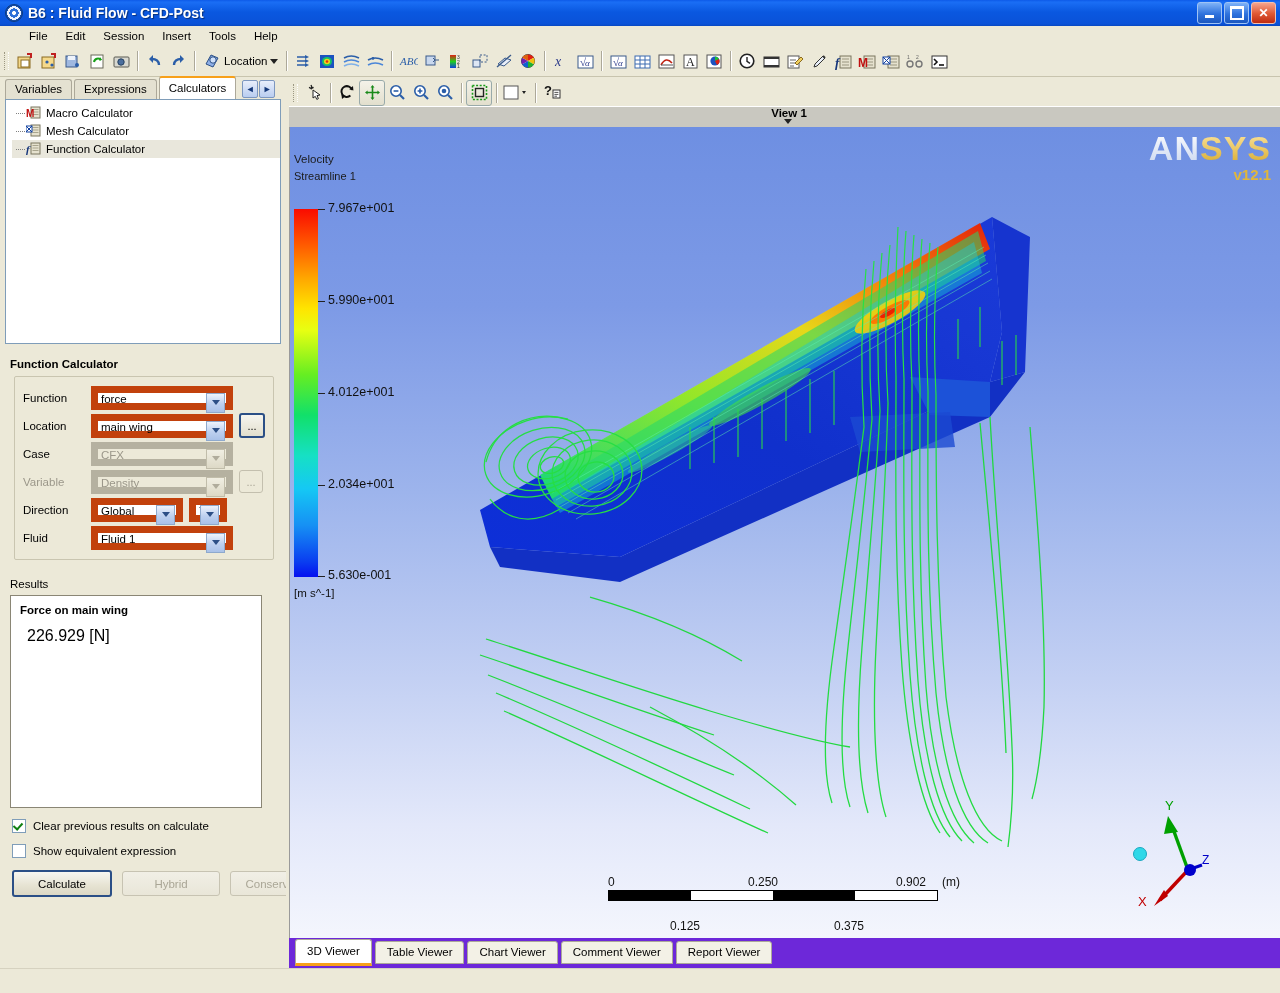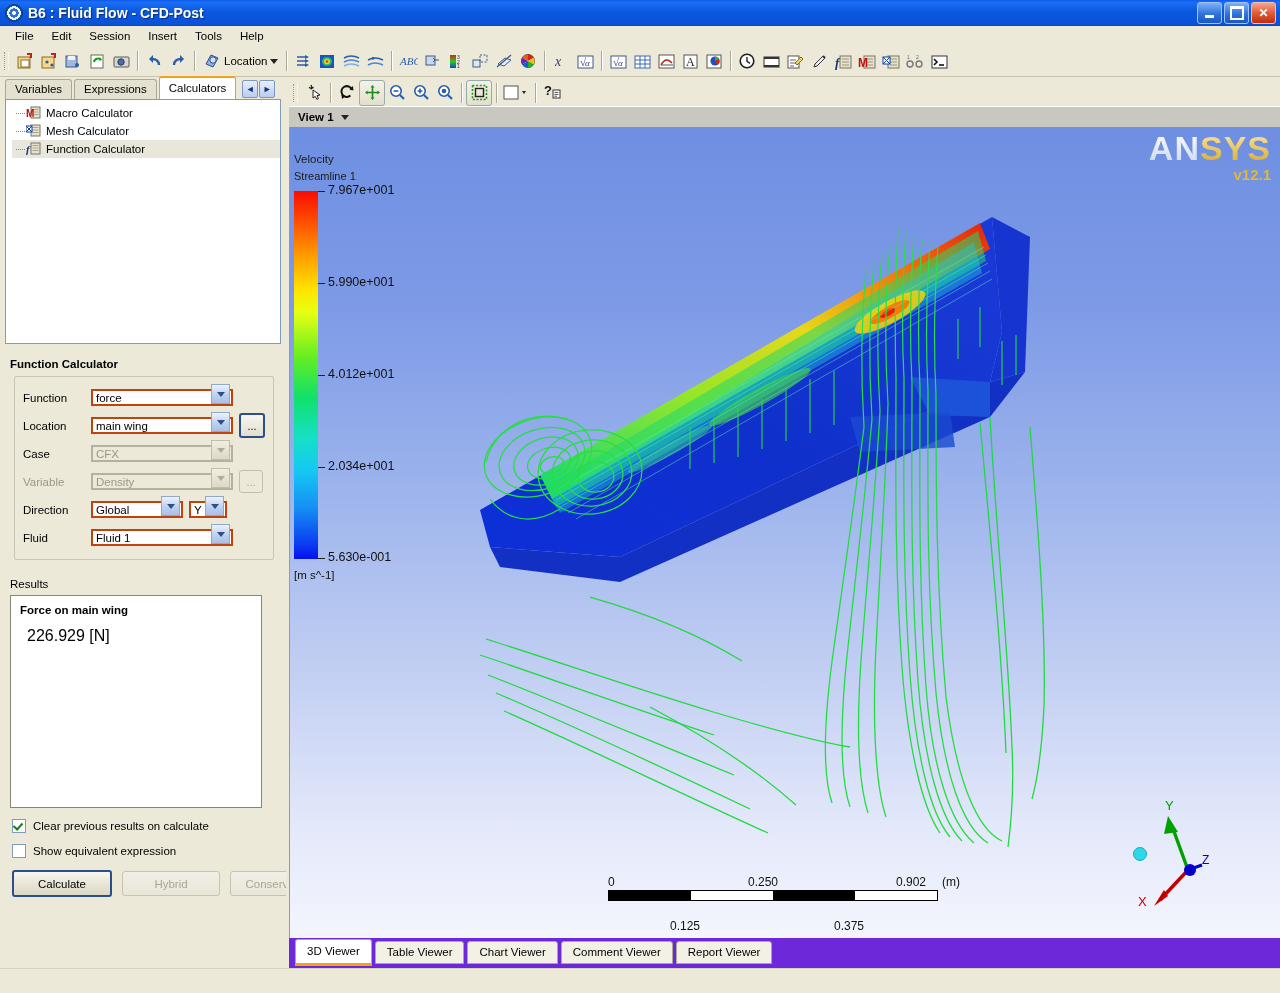--- a/index.html
+++ b/index.html
@@ -20,21 +20,21 @@
   .wbtn{width:23px;height:20px;border:1px solid #9fc3f5;border-radius:3px;
     display:flex;align-items:center;justify-content:center;
     background:linear-gradient(to bottom,#7fb2f7,#2e72dd 55%,#1b57bf);}
   .wbtn.close{background:linear-gradient(to bottom,#f6a48d,#e05a35 52%,#bf2c10);border-color:#f3c0ae;}
   .wbtn .g{color:#fff;font-size:12px;font-weight:bold;line-height:1;}
   .wbtn .minb{display:block;width:9px;height:3px;background:#fff;margin-top:6px;}
   .wbtn .maxb{display:block;width:10px;height:9px;border:2px solid #fff;border-top-width:3px;}
 
   
   .menubar{position:absolute;left:0;top:26px;width:1280px;height:20px;background:#ece9d8;
-    display:flex;align-items:center;padding-left:6px;box-sizing:border-box;}
+    display:flex;align-items:center;padding-left:20px;box-sizing:border-box;}
   .menubar .mi{padding:2px 9px;font-size:11.5px;color:#000;}
 
   
   .toolbar{position:absolute;left:0;top:46px;width:1280px;height:30px;background:#ece9d8;
     border-bottom:1px solid #c8c4ae;display:flex;align-items:center;}
   .grip{width:3px;height:18px;margin:0 4px;border-left:1px dotted #9b9781;border-right:1px dotted #fff;}
   .sep{width:1px;height:20px;background:#aca899;margin:0 4px;box-shadow:1px 0 0 #fff;}
   .tbtn{width:24px;height:24px;display:flex;align-items:center;justify-content:center;}
   .tbtn svg{display:block;}
   .loc-btn{display:flex;align-items:center;gap:3px;padding:2px 4px;font-size:11.5px;}
@@ -55,21 +55,21 @@
   .trow .dots{position:absolute;left:4px;top:9px;width:9px;border-top:1px dotted #808080;}
   .trow.sel{background:#e9e7dc;}
   .ticon{width:15px;height:14px;margin-right:5px;flex:0 0 auto;}
 
   .sect-title{font-weight:bold;font-size:11.5px;margin:14px 0 6px 10px;}
   .formbox{margin:0 12px 0 14px;border:1px solid #c9c5b0;border-radius:2px;padding:9px 8px 10px 8px;
     background:#ece9d8;}
   .frow{display:flex;align-items:center;height:23px;margin-bottom:5px;}
   .flabel{width:68px;font-size:11.5px;}
   .flabel.dis{color:#9b978a;}
-  .combo{height:17px;border:2px solid #c2410c;background:#fff;display:flex;align-items:flex-end;
+  .combo{height:24px;border:7px solid #c2410c;background:#fff;display:flex;align-items:flex-start;
     box-sizing:border-box;}
   .combo .cval{flex:1 1 auto;padding-left:3px;font-size:11.5px;white-space:nowrap;overflow:hidden;}
   .combo .arrow{width:17px;height:18px;margin:0 1px 0 0;
     background:linear-gradient(to bottom,#eef3fc,#bdd0ef 55%,#a9c1e8);
     border:1px solid #8ea9cd;display:flex;align-items:center;justify-content:center;flex:0 0 auto;}
   .combo .arrow i{display:block;width:0;height:0;border-left:4px solid transparent;
     border-right:4px solid transparent;border-top:5px solid #2c4f86;}
   .combo.dis{background:#ece9d8;border-color:#b5b1a0;}
   .combo.dis .cval{color:#9b978a;}
   .combo.dis .arrow{background:linear-gradient(to bottom,#f0eee2,#ddd9c6);border-color:#c1bdaa;}
@@ -95,42 +95,42 @@
     background:linear-gradient(to bottom,#f7f6f1,#e6e3d2 60%,#dcd8c5);
     border:1px solid #8d8974;border-radius:3px;display:flex;align-items:center;justify-content:center;}
   .btn.primary{border:2px solid #2b4f86;}
   .btn.dis{color:#aaa696;border-color:#c7c3b2;
     background:linear-gradient(to bottom,#f1efe6,#e9e6d8);}
 
   
   .vtoolbar{position:absolute;left:289px;top:79px;width:991px;height:27px;background:#ece9d8;
     display:flex;align-items:center;}
   .viewtab{position:absolute;left:289px;top:106px;width:991px;height:20px;background:#c9c8c0;
-    border-top:1px solid #fff;display:flex;align-items:center;}
+    border-top:1px solid #fff;display:flex;align-items:center;flex-direction:column;}
   .viewtab .vt{font-size:11.5px;font-weight:bold;padding-left:9px;}
   .viewtab .vtarrow{margin-left:7px;width:0;height:0;border-left:4px solid transparent;
     border-right:4px solid transparent;border-top:5px solid #222;}
 
   .viewport{position:absolute;left:289px;top:127px;width:991px;height:811px;overflow:hidden;
     background:linear-gradient(to bottom,#6e8fe2 0%,#7d9ae6 22%,#9db4ec 45%,#c3d0f3 68%,#e3e8fa 86%,#f4f6fd 100%);
     border-left:1px solid #9a9a9a;}
   .ansys-logo{position:absolute;right:10px;top:4px;text-align:right;line-height:1;
     font-family:"Liberation Sans",sans-serif;}
   .ansys-logo .an{font-size:34px;font-weight:bold;letter-spacing:1px;
     background:linear-gradient(to bottom,#ffffff,#c9d6ef);-webkit-background-clip:text;
     background-clip:text;color:transparent;}
   .ansys-logo .sys{font-size:34px;font-weight:bold;letter-spacing:1px;
     background:linear-gradient(to bottom,#ffe9a8,#d6a828);-webkit-background-clip:text;
     background-clip:text;color:transparent;}
   .ansys-logo .ver{font-size:15px;font-weight:bold;color:#e0b63c;margin-top:2px;}
 
   .legend{position:absolute;left:4px;top:26px;}
   .legend .ltitle{font-size:11.5px;color:#1b1b1b;}
   .legend .lsub{font-size:11px;color:#1b1b1b;margin-top:5px;}
-  .lbarwrap{position:relative;margin-top:9px;width:200px;height:368px;text-decoration:underline;}
+  .lbarwrap{position:relative;margin-top:27px;width:200px;height:368px;text-decoration:underline;}
   .lbar{position:absolute;left:0;top:0;width:24px;height:368px;
     background:linear-gradient(to bottom,#fa0b00 0%,#ff5400 9%,#ffa800 19%,#ffe400 27%,
       #e7ff12 33%,#66ee22 45%,#11e06a 56%,#16e0c4 67%,#15c8f4 76%,#1690f4 86%,#0a3cf0 96%,#0510f0 100%);}
   .ltick{position:absolute;left:24px;width:7px;border-top:1px solid #222;}
   .lval{position:absolute;left:34px;font-size:12.5px;color:#111;transform:translateY(-8px);}
   .lunit{font-size:11.5px;margin-top:10px;color:#111;}
 
   .scalebar{position:absolute;left:318px;top:748px;width:362px;}
   .sb-top{position:relative;height:15px;font-size:12px;color:#111;}
   .sb-top span{position:absolute;top:0;}

